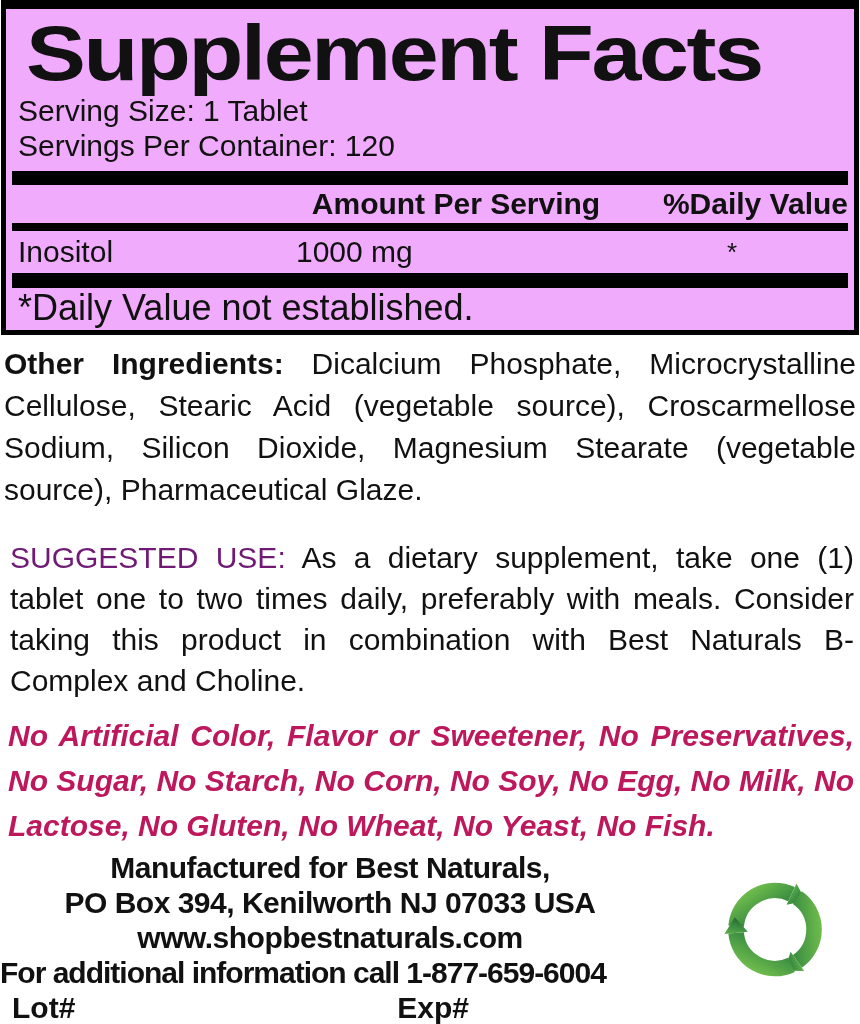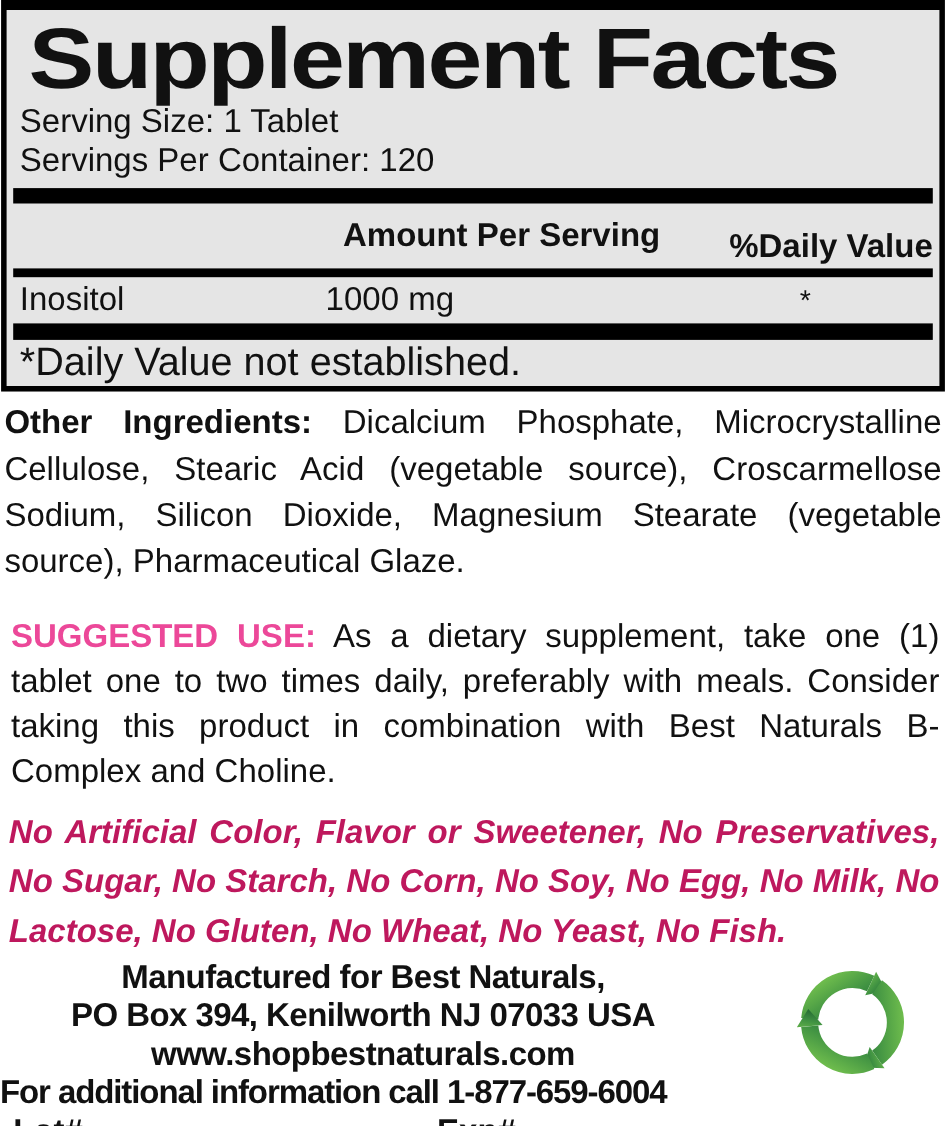--- a/index.html
+++ b/index.html
@@ -10,53 +10,53 @@
     color:#111;
     font-family:"Liberation Sans", sans-serif;
   }
 
   
   .facts-box {
     margin:0 1px;
     border:5px solid #000;
     border-top-width:9px;
     padding:4px 6px 0 6px;
-    background:#e5e5e5;
+    background:#f0abfc;
   }
   .fb-title {
     font-size:78px; font-weight:bold; letter-spacing:-2px;
     line-height:80px; white-space:nowrap;
     transform:scaleX(1.15); transform-origin:left center;
     margin-left:14px;
   }
   .fb-line { font-size:30px; line-height:35px; padding-left:6px; }
   .bar      { background:#000; height:15px; }
   .bar.top  { height:14px; margin-top:8px; }
   .bar.thin { height:8px; }
   .fb-header, .fb-row {
     display:grid; grid-template-columns:1fr 320px 232px;
     font-size:30px; align-items:center;
   }
   .fb-header { font-weight:bold; line-height:38px; }
   .fb-header .cell-amount { text-align:center; }
-  .fb-header .cell-dv     { text-align:right;margin-top:21px; }
+  .fb-header .cell-dv     { text-align:right; }
   .fb-row { line-height:42px; }
   .fb-row .cell-name   { padding-left:6px; }
   .fb-row .cell-amount { }
   .fb-row .cell-dv     { text-align:center; font-size:26px; }
   .fb-note { font-size:36px; line-height:36px; padding:2px 0 4px 6px; }
 
   
   .para {
     font-size:30px; line-height:42px;
     text-align:justify; margin:8px 4px 0 4px;
   }
   .para .b { font-weight:bold; }
   .para.su { margin:26px 6px 0 10px; line-height:41px; }
-  .para.su .red { font-weight:bold; color:#ec4899; }
+  .para.su .red { font-weight:normal; color:#701a75; }
   .para.free {
     margin:12px 6px 0 8px; line-height:45px;
     font-weight:bold; font-style:italic; color:#be185d;
   }
 
   
   .footer { margin-top:2px; width:660px; }
   .footer .fl {
     font-size:30px; font-weight:bold; line-height:35px;
     letter-spacing:-0.5px; text-align:center;

